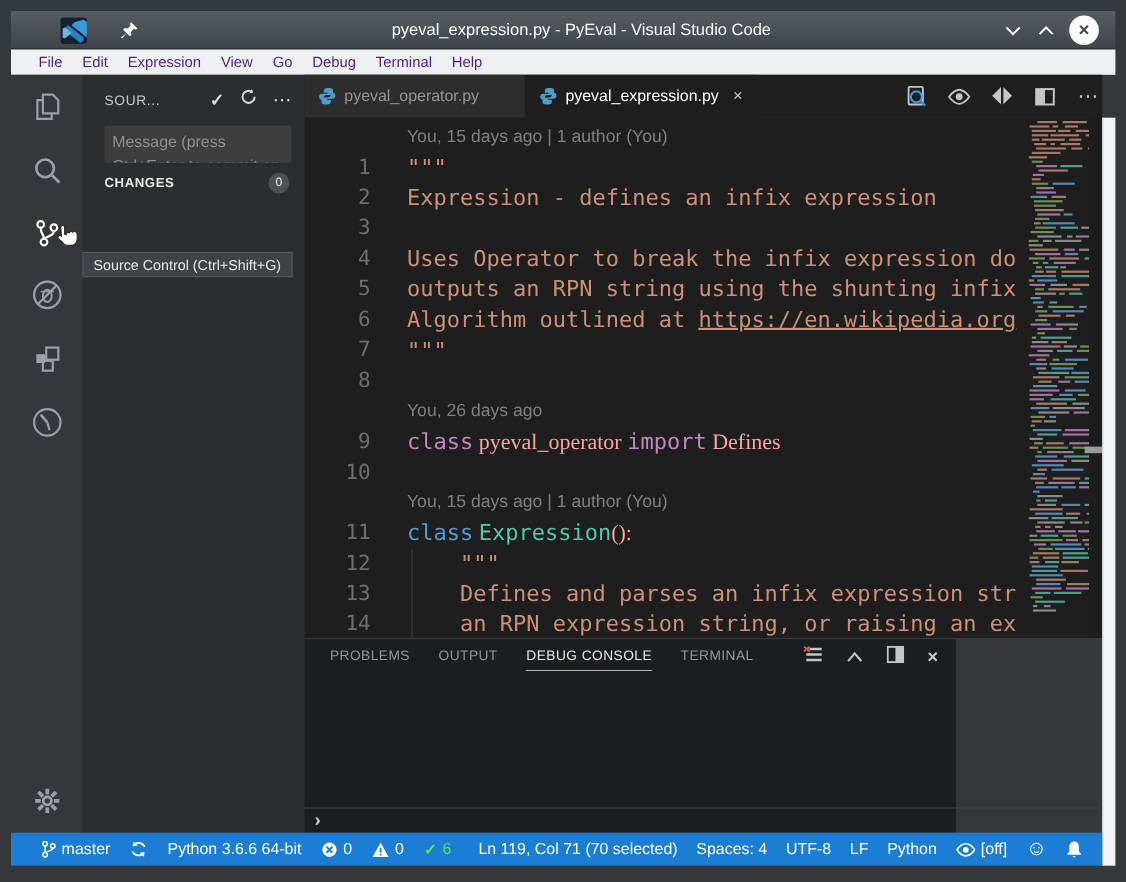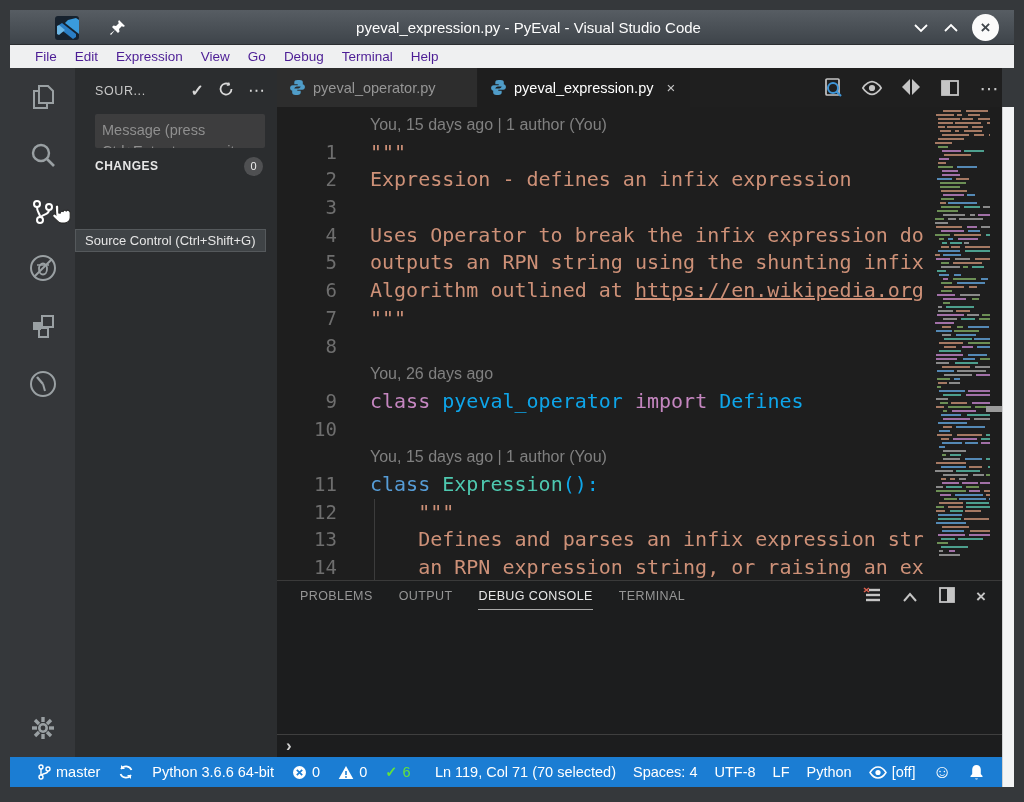--- a/index.html
+++ b/index.html
@@ -58,34 +58,34 @@
   .ed-act { width:22px; height:22px; display:flex; align-items:center; justify-content:center; color:#c5c5c5; }
 
   #editor { left:277px; top:107px; width:725px; height:473px; background:#1e1e1e; overflow:hidden; }
   #code-area { position:absolute; left:0; top:4px; width:658px; overflow:hidden; }
   .crow { position:relative; height:27.7px; line-height:27.7px; white-space:pre; }
   .ln { display:inline-block; width:60px; text-align:right; color:#6e6e6e;
     font-family:"DejaVu Sans Mono",monospace; font-size:19px; vertical-align:top; }
   .ctext { margin-left:33px; font-family:"DejaVu Sans Mono",monospace; font-size:20px; }
   .annot-text { margin-left:93px; font-family:"Liberation Sans",sans-serif; font-size:16px; color:#808080; }
   .tok-string { color:#ce9178; } .tok-kw { color:#c586c0; } .tok-kw2 { color:#569cd6; }
-  .tok-type { color:#4ec9b0; } .tok-plain { color:#0ea5e9; }
+  .tok-type { color:#4ec9b0; } .tok-plain { color:#fca5a5;font-family:Liberation Serif, serif; }
   .tok-link { color:#ce9178; text-decoration:underline; }
   .crow.guide::before { content:''; position:absolute; left:97px; top:0; height:100%; border-left:1px solid #3c3c3c; }
 
   
   #minimap { left:935px; top:110px; width:55px; height:470px; background:#1e1e1e; overflow:hidden; }
   .mm-row { height:2px; margin-bottom:2px; white-space:nowrap; }
   .mm-row span { display:inline-block; height:2px; opacity:.85; vertical-align:top; }
   #scroll-lane { left:990px; top:107px; width:12px; height:473px; background:#1d1d1d; }
   #scroll-thumb { left:986px; top:406px; width:17px; height:6px; background:#9a9a9a; }
   #white-scrollbar { left:1002px; top:107px; width:12px; height:680px; background:#f3f4f5; border-left:1px solid #cfd0d2; }
 
   
-  #panel { left:277px; top:580px; width:725px; height:177px; background:#1c1d1e; border-top:1px solid #3a3a3a; }
+  #panel { left:277px; top:580px; width:592px; height:177px; background:#1c1d1e; border-top:1px solid #3a3a3a; }
   #panel-tabs { position:absolute; left:23px; top:8px; display:flex; gap:26px; }
   .ptab { font-size:12.5px; letter-spacing:.4px; color:#969696; padding-bottom:6px; }
   .ptab.active { color:#e7e7e7; border-bottom:1px solid #a8a8a8; }
   #panel-actions { position:absolute; right:16px; top:6px; display:flex; gap:21px; align-items:center; color:#c5c5c5; }
   #debug-input-row { position:absolute; left:0; top:153px; width:725px; border-top:1px solid #3f3f3f; height:24px; }
   #debug-prompt { position:absolute; left:9px; top:1px; color:#d0d0d0; font-size:17px; font-weight:bold; }
 
   
   #statusbar { left:10px; top:757px; width:992px; height:30px; background:#1b7dd3; color:#ffffff;
     display:flex; align-items:center; justify-content:space-between; font-size:14.5px; padding:0 18px 0 28px; }

